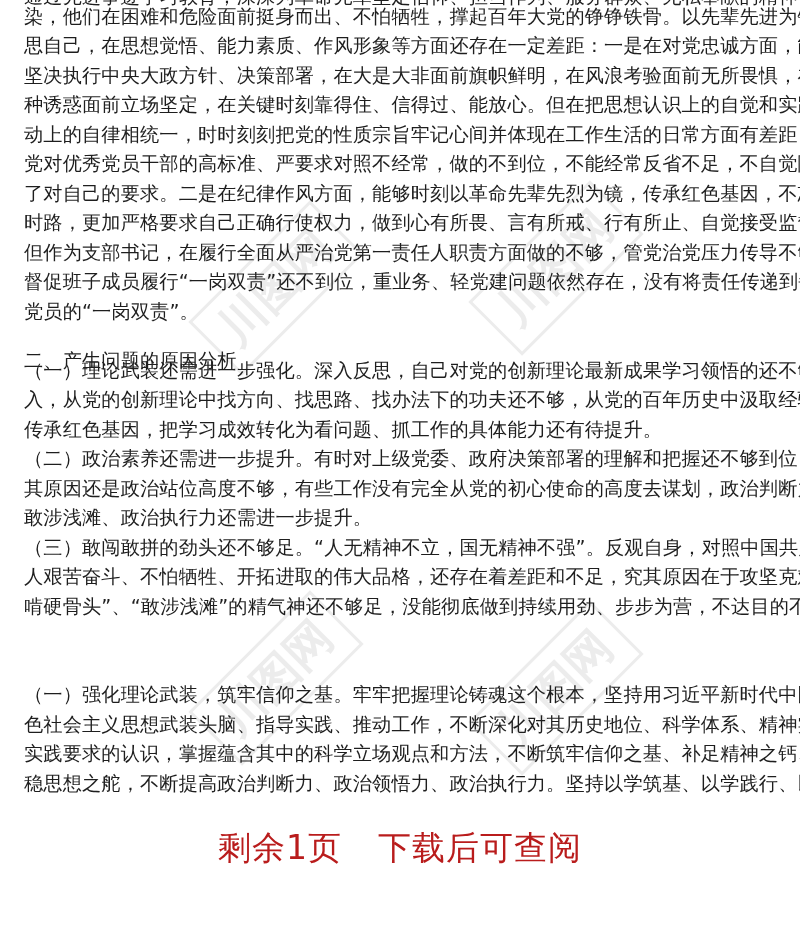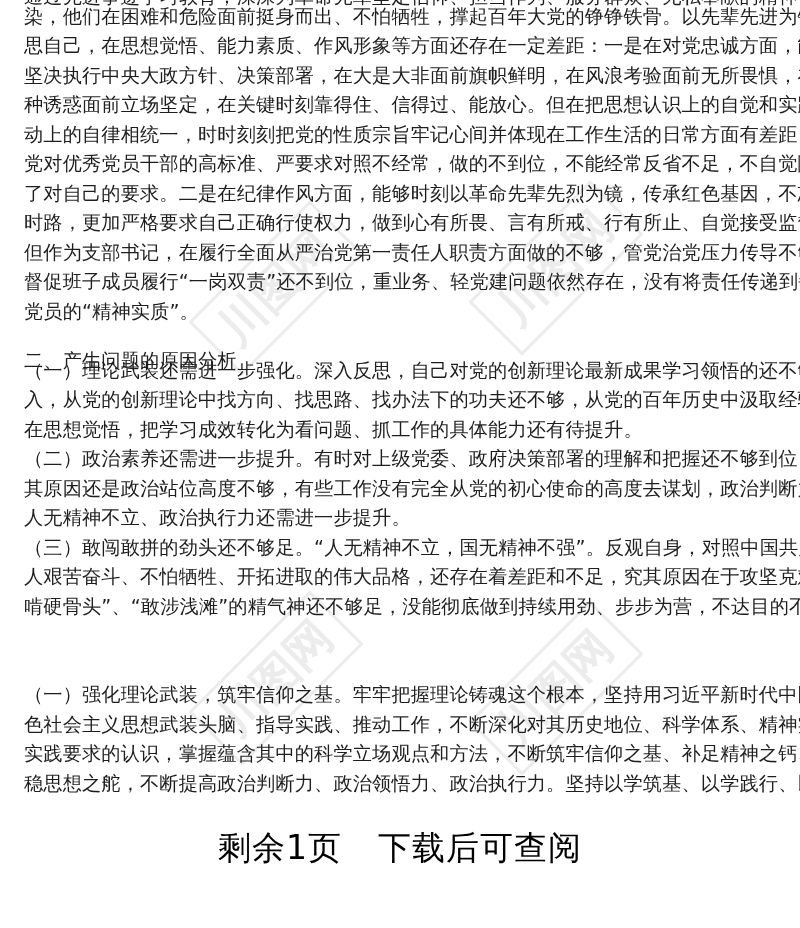--- a/index.html
+++ b/index.html
@@ -15,21 +15,21 @@
     white-space: nowrap; letter-spacing: 0.15px;
   }
   .watermark {
     position: absolute; color: rgba(200,200,200,0.35);
     font-size: 46px; font-weight: bold; transform: rotate(-45deg);
     border: 3px solid rgba(200,200,200,0.35); padding: 4px 14px;
     pointer-events: none;
   }
   .more {
     position: absolute; left: 0; top: 826px; width: 800px; text-align: center;
-    font-size: 33px; color: #000000; letter-spacing: 1px;
+    font-size: 33px; color: #b91c1c; letter-spacing: 1px;
   }
   .more span.gap { display: inline-block; width: 36px; }
 </style>
 </head>
 <body>
 
 <div class="doc">
   <div class="watermark" style="left:190px;top:250px;">川图网</div>
   <div class="watermark" style="left:470px;top:230px;">川图网</div>
   <div class="watermark" style="left:190px;top:640px;">川图网</div>
@@ -39,28 +39,28 @@
   <div class="line" style="top:4px">染，他们在困难和危险面前挺身而出、不怕牺牲，撑起百年大党的铮铮铁骨。以先辈先进为镜反</div>
   <div class="line" style="top:33px">思自己，在思想觉悟、能力素质、作风形象等方面还存在一定差距：一是在对党忠诚方面，能够</div>
   <div class="line" style="top:63px">坚决执行中央大政方针、决策部署，在大是大非面前旗帜鲜明，在风浪考验面前无所畏惧，在各</div>
   <div class="line" style="top:92px">种诱惑面前立场坚定，在关键时刻靠得住、信得过、能放心。但在把思想认识上的自觉和实践行</div>
   <div class="line" style="top:122px">动上的自律相统一，时时刻刻把党的性质宗旨牢记心间并体现在工作生活的日常方面有差距，与</div>
   <div class="line" style="top:151px">党对优秀党员干部的高标准、严要求对照不经常，做的不到位，不能经常反省不足，不自觉降低</div>
   <div class="line" style="top:181px">了对自己的要求。二是在纪律作风方面，能够时刻以革命先辈先烈为镜，传承红色基因，不忘来</div>
   <div class="line" style="top:210px">时路，更加严格要求自己正确行使权力，做到心有所畏、言有所戒、行有所止、自觉接受监督，</div>
   <div class="line" style="top:240px">但作为支部书记，在履行全面从严治党第一责任人职责方面做的不够，管党治党压力传导不够，</div>
   <div class="line" style="top:269px">督促班子成员履行“一岗双责”还不到位，重业务、轻党建问题依然存在，没有将责任传递到每名</div>
-  <div class="line" style="top:299px">党员的“精神实质”。</div>
+  <div class="line" style="top:299px">党员的“一岗双责”。</div>
   <div class="line" style="top:348px">二、产生问题的原因分析</div>
   <div class="line" style="top:358px">（一）理论武装还需进一步强化。深入反思，自己对党的创新理论最新成果学习领悟的还不够深</div>
   <div class="line" style="top:387px">入，从党的创新理论中找方向、找思路、找办法下的功夫还不够，从党的百年历史中汲取经验智</div>
-  <div class="line" style="top:417px">在思想觉悟，把学习成效转化为看问题、抓工作的具体能力还有待提升。</div>
+  <div class="line" style="top:417px">传承红色基因，把学习成效转化为看问题、抓工作的具体能力还有待提升。</div>
   <div class="line" style="top:446px">（二）政治素养还需进一步提升。有时对上级党委、政府决策部署的理解和把握还不够到位，究</div>
   <div class="line" style="top:476px">其原因还是政治站位高度不够，有些工作没有完全从党的初心使命的高度去谋划，政治判断力、</div>
-  <div class="line" style="top:505px">人无精神不立、政治执行力还需进一步提升。</div>
+  <div class="line" style="top:505px">敢涉浅滩、政治执行力还需进一步提升。</div>
   <div class="line" style="top:535px">（三）敢闯敢拼的劲头还不够足。“人无精神不立，国无精神不强”。反观自身，对照中国共产党</div>
   <div class="line" style="top:564px">人艰苦奋斗、不怕牺牲、开拓进取的伟大品格，还存在着差距和不足，究其原因在于攻坚克难“敢</div>
   <div class="line" style="top:594px">啃硬骨头”、“敢涉浅滩”的精气神还不够足，没能彻底做到持续用劲、步步为营，不达目的不罢休、</div>
   <div class="line" style="top:682px">（一）强化理论武装，筑牢信仰之基。牢牢把握理论铸魂这个根本，坚持用习近平新时代中国特</div>
   <div class="line" style="top:712px">色社会主义思想武装头脑、指导实践、推动工作，不断深化对其历史地位、科学体系、精神实质、</div>
   <div class="line" style="top:741px">实践要求的认识，掌握蕴含其中的科学立场观点和方法，不断筑牢信仰之基、补足精神之钙、把</div>
   <div class="line" style="top:771px">稳思想之舵，不断提高政治判断力、政治领悟力、政治执行力。坚持以学筑基、以学践行、以学</div>
 </div>
 
 <div class="more">

